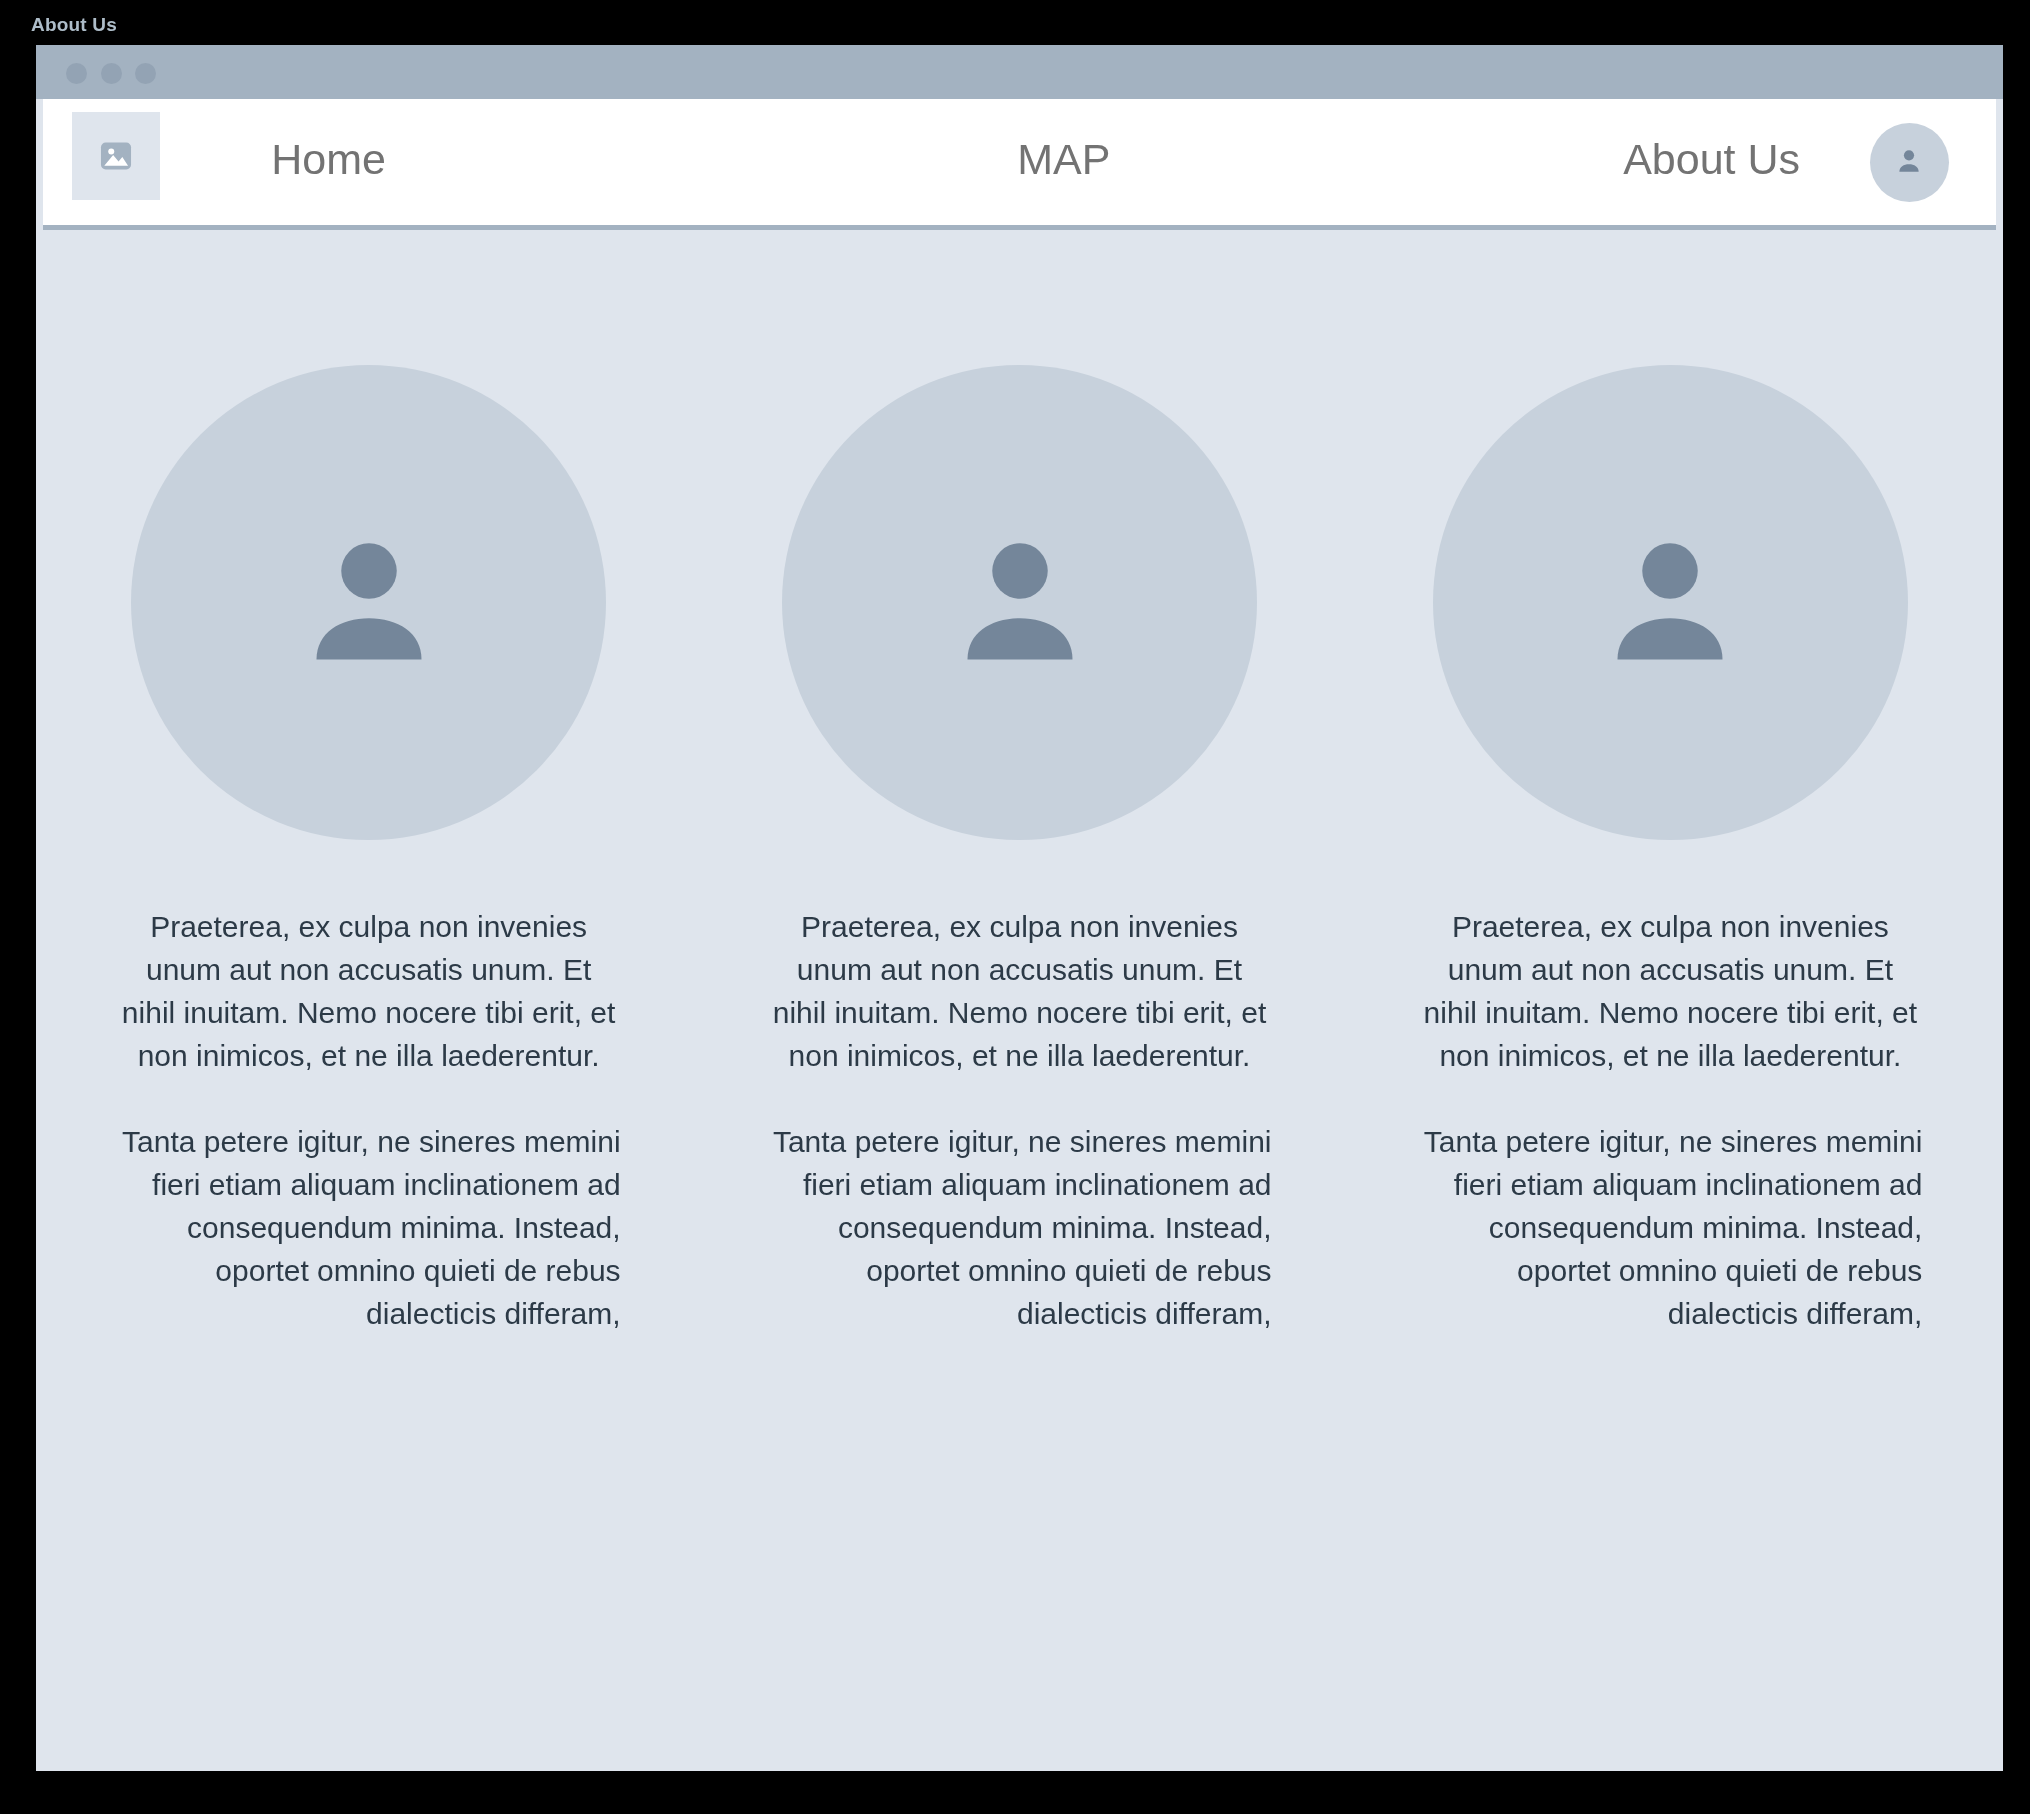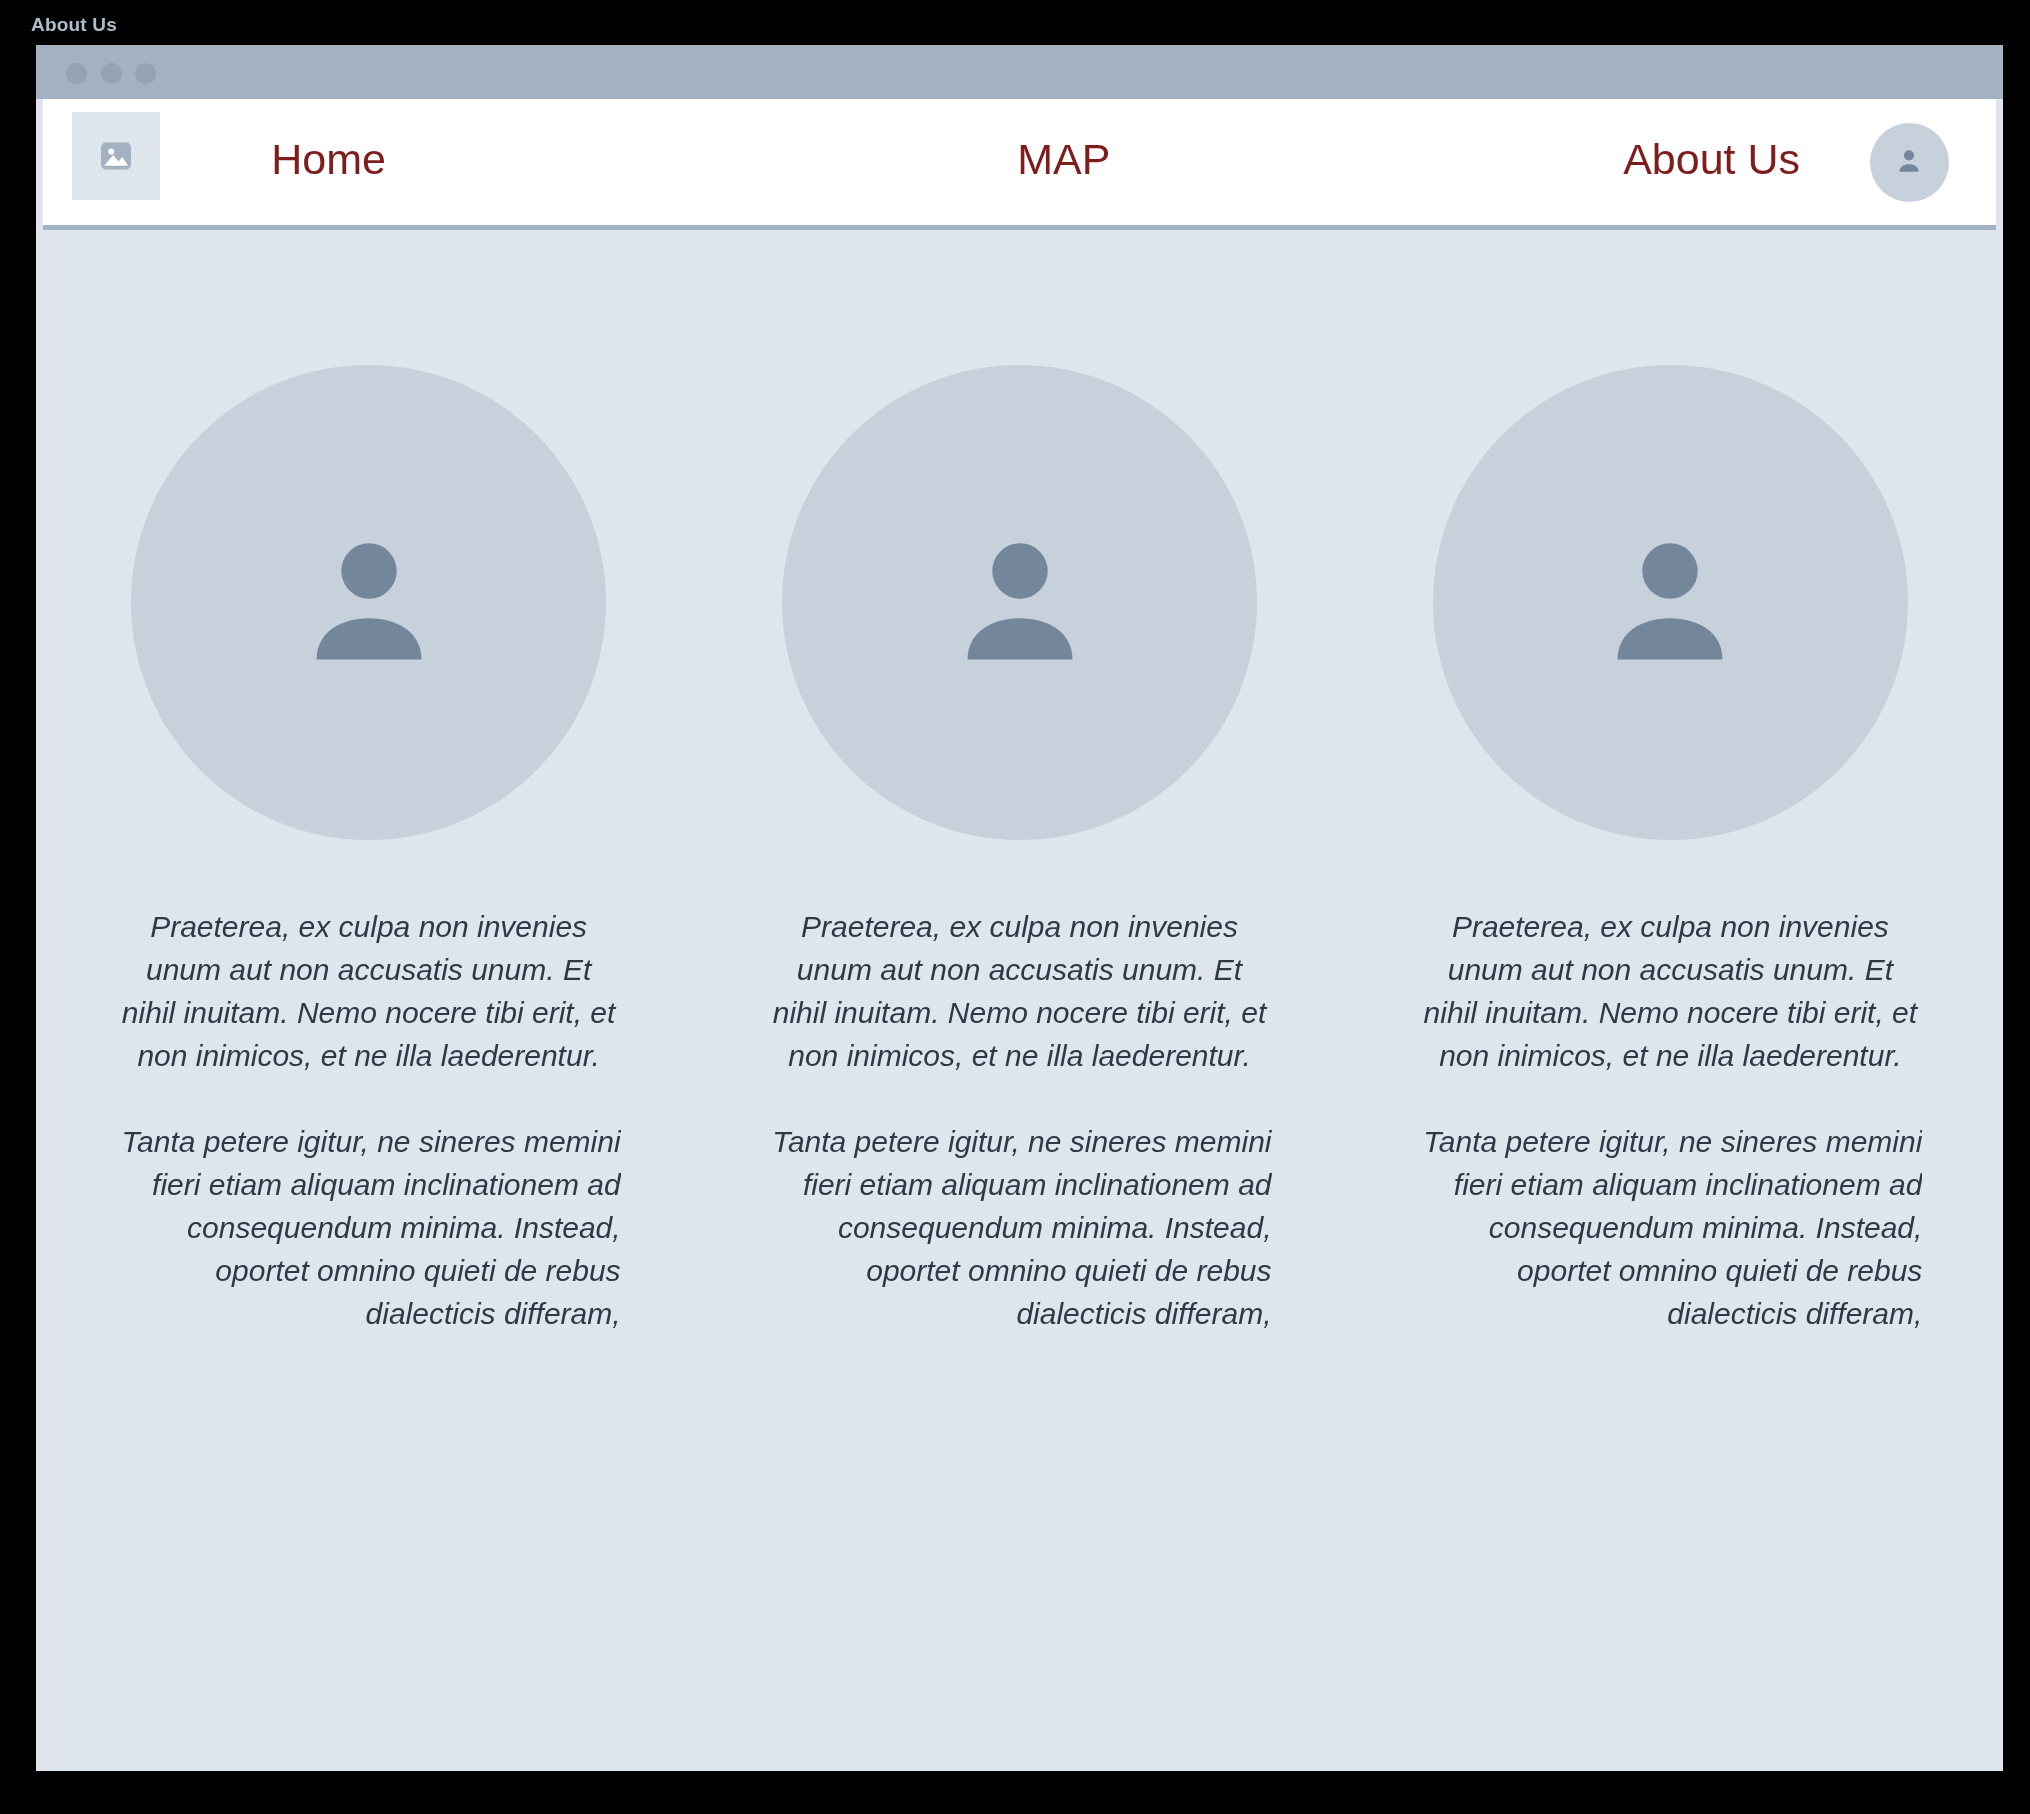--- a/index.html
+++ b/index.html
@@ -88,21 +88,21 @@
     position: absolute;
     left: 0;
     right: 0;
     top: 0;
     bottom: 5.4px;
     display: flex;
     align-items: center;
   }
   .nav-link {
     font-size: 43px;
-    color: #7f1d1d;
+    color: #737373;
     line-height: 1;
     white-space: nowrap;
     cursor: pointer;
   }
   .nav-link.home  { position: absolute; left: 228px; }
   .nav-link.map   { position: absolute; left: 974px; }
   .nav-link.about { position: absolute; left: 1580px; }
 
   .avatar-btn {
     position: absolute;
@@ -155,21 +155,20 @@
     color: #2c3a47;
     font-size: 30px;
     line-height: 43px;
   }
   .card-body p { margin: 0; }
   .card-body p + p { margin-top: 43px; text-align: right; }
 
   .clip {
     max-height: 477px;
     overflow: hidden;
-    font-style: italic;
   }
 </style>
 </head>
 <body>
 
 <div class="page-label">About Us</div>
 
 <div class="window">
 
   <div class="titlebar">

